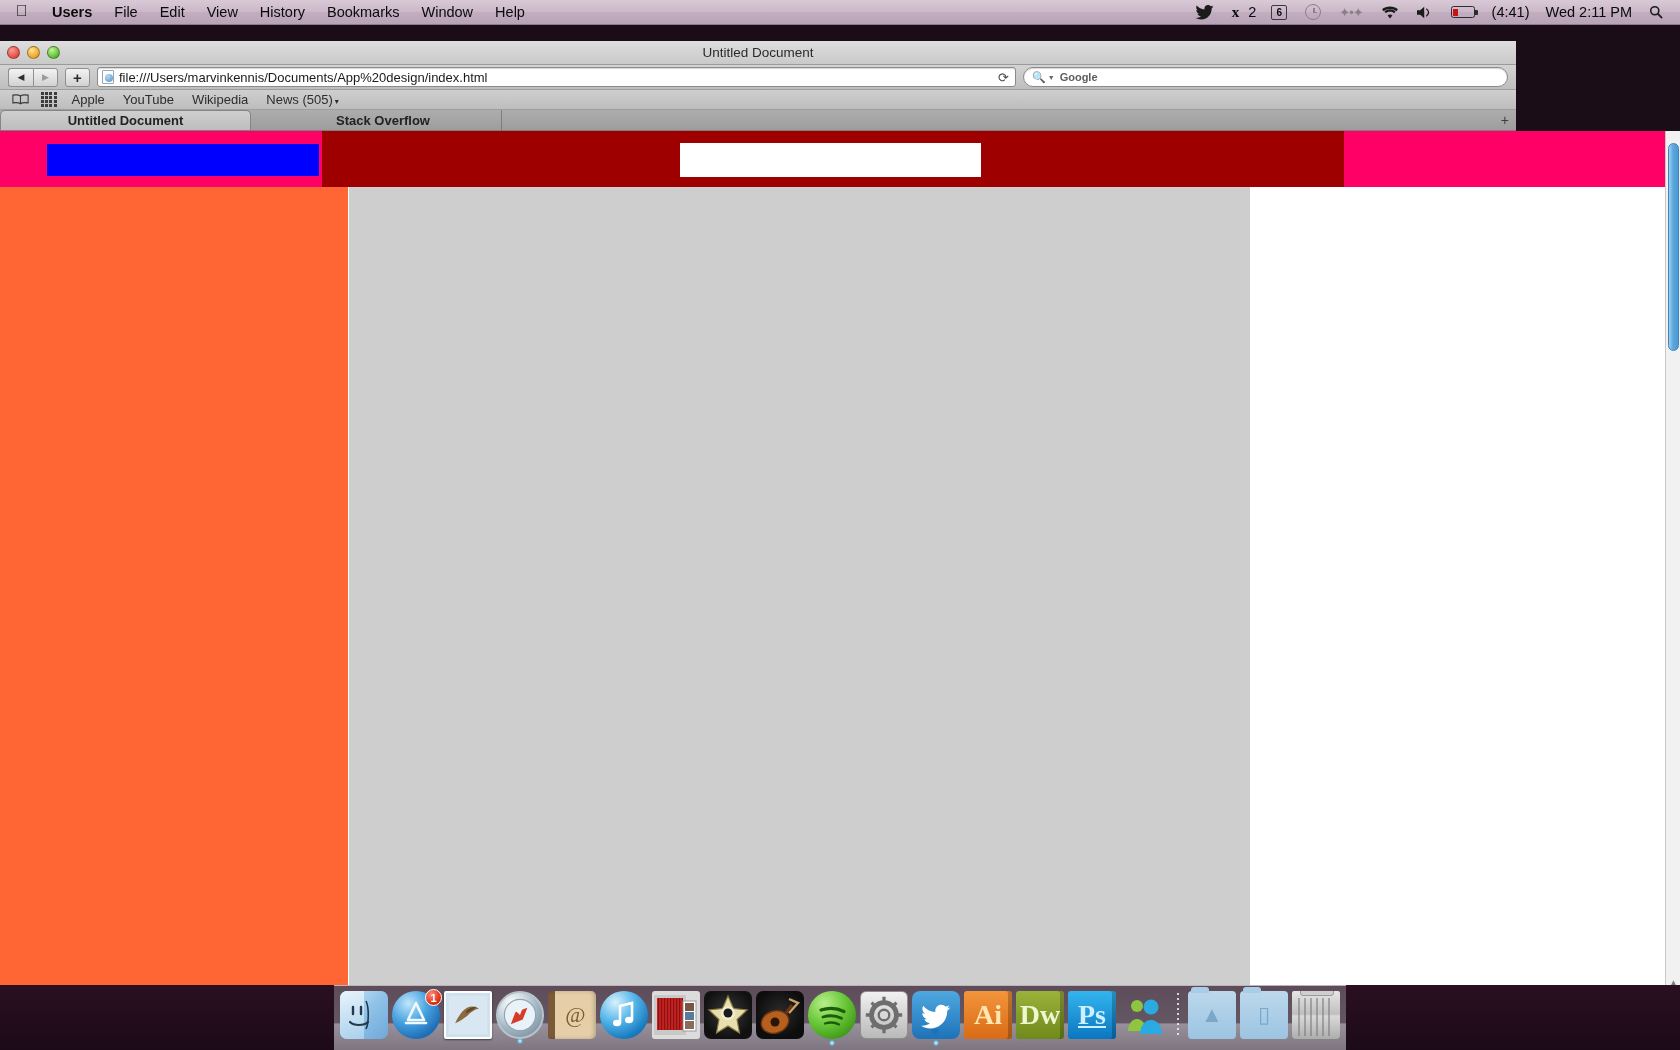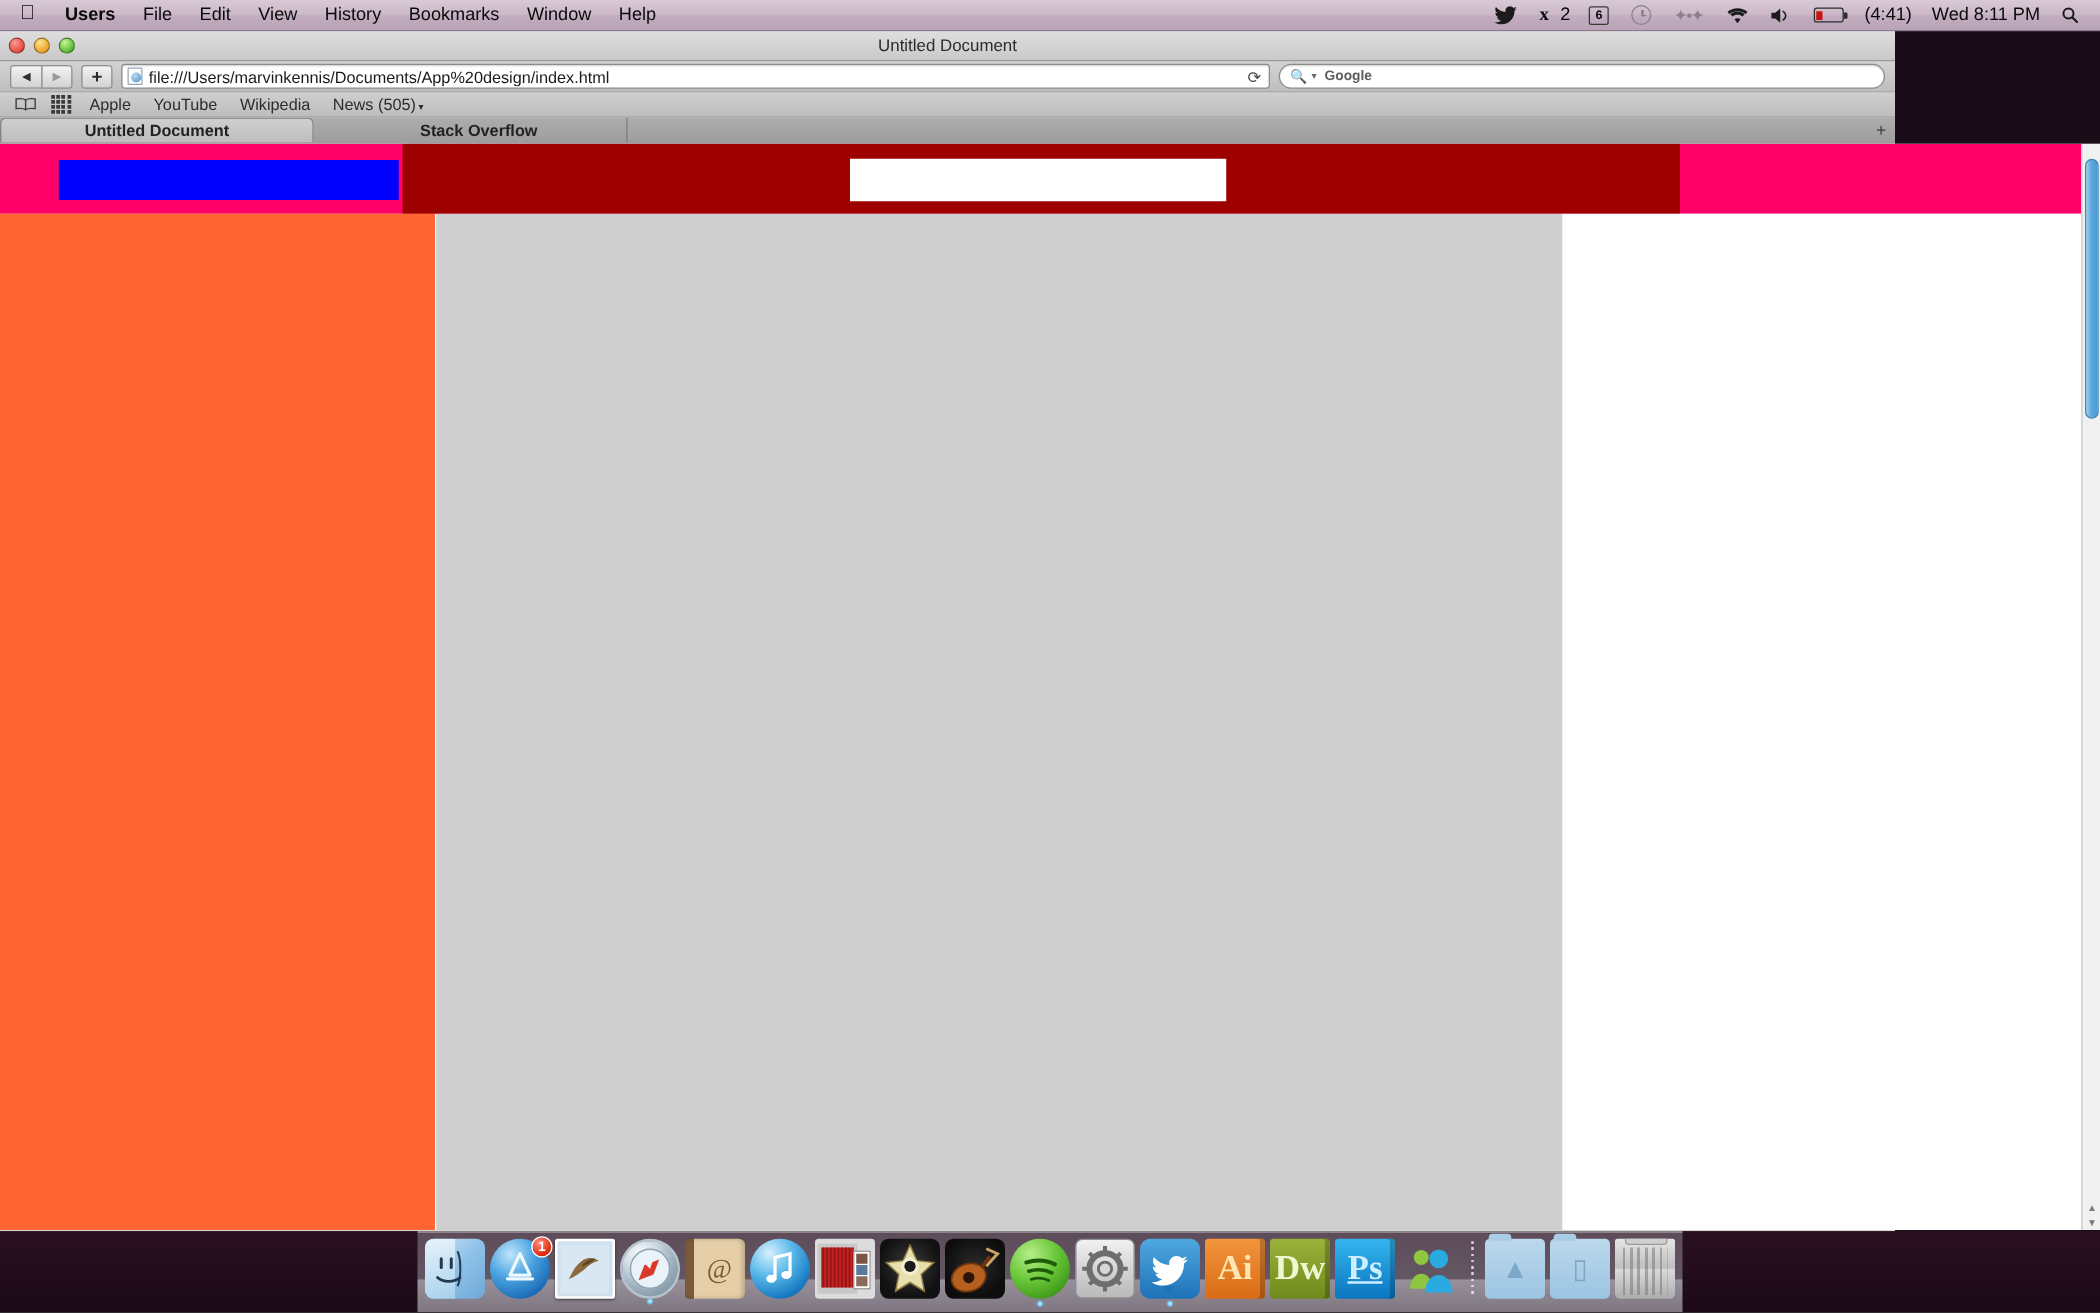--- a/index.html
+++ b/index.html
@@ -40,21 +40,21 @@
   .ico-bt { font-size:13px; color:#8a7f8a; letter-spacing:-1px; }
   .ico-wifi svg { width:18px; height:13px; }
   .ico-vol svg { width:16px; height:13px; }
   .battery { width:24px; height:12px; border:1.5px solid #2c2c2c; border-radius:2.5px; position:relative; display:flex; align-items:center; }
   .battery:after { content:""; position:absolute; right:-4px; top:3px; width:2.5px; height:5px; background:#2c2c2c; border-radius:0 1px 1px 0;}
   .battery i { display:block; width:5px; height:7px; background:#cc1111; margin-left:1.5px; }
   .ico-spot svg { width:14px; height:14px; }
 
   
   .safari {
-    position:absolute; left:0; top:25px; width:1516px; height:960px;
+    position:absolute; left:0; top:41px; width:1516px; height:960px;
     background:#d6d6d6;
   }
   .titlebar {
     height:24px; position:relative;
     background: linear-gradient(to bottom,#dedede 0%, #c9c9c9 100%);
     border-bottom:1px solid #9a9a9a;
     display:flex; align-items:center; justify-content:center;
   }
   .title-text { font-size:13.5px; color:#2b2b2b; font-weight:normal; }
   .traffic { position:absolute; left:7px; top:5px; display:flex; gap:7px; }
@@ -234,21 +234,21 @@
             <path fill="#1b1b1b" d="M0 5.2h4L9 .8v14.4L4 10.8H0z"></path>
             <path fill="#1b1b1b" d="M11.3 4.4c1.4.9 2.3 2.2 2.3 3.6s-.9 2.7-2.3 3.6v1.8c2.3-1 3.9-3 3.9-5.4s-1.6-4.4-3.9-5.4v1.8z"></path>
           </svg>
       </div>
       <div class="mb-icon">
           <span class="battery">
             <i></i>
           </span>
         </div>
       <div class="mb-text">(4:41)</div>
-      <div class="mb-text">Wed 8:11 PM</div>
+      <div class="mb-text">Wed 2:11 PM</div>
       <div class="mb-icon ico-spot">
         <svg viewBox="0 0 16 16">
             <circle cx="6.6" cy="6.6" r="4.6" fill="none" stroke="#1b1b1b" stroke-width="1.8"></circle>
             <path d="M10.2 10.2l4.2 4.2" stroke="#1b1b1b" stroke-width="2" stroke-linecap="round"></path>
           </svg>
       </div>
     </div>
   </div>
 
   <div class="safari">

